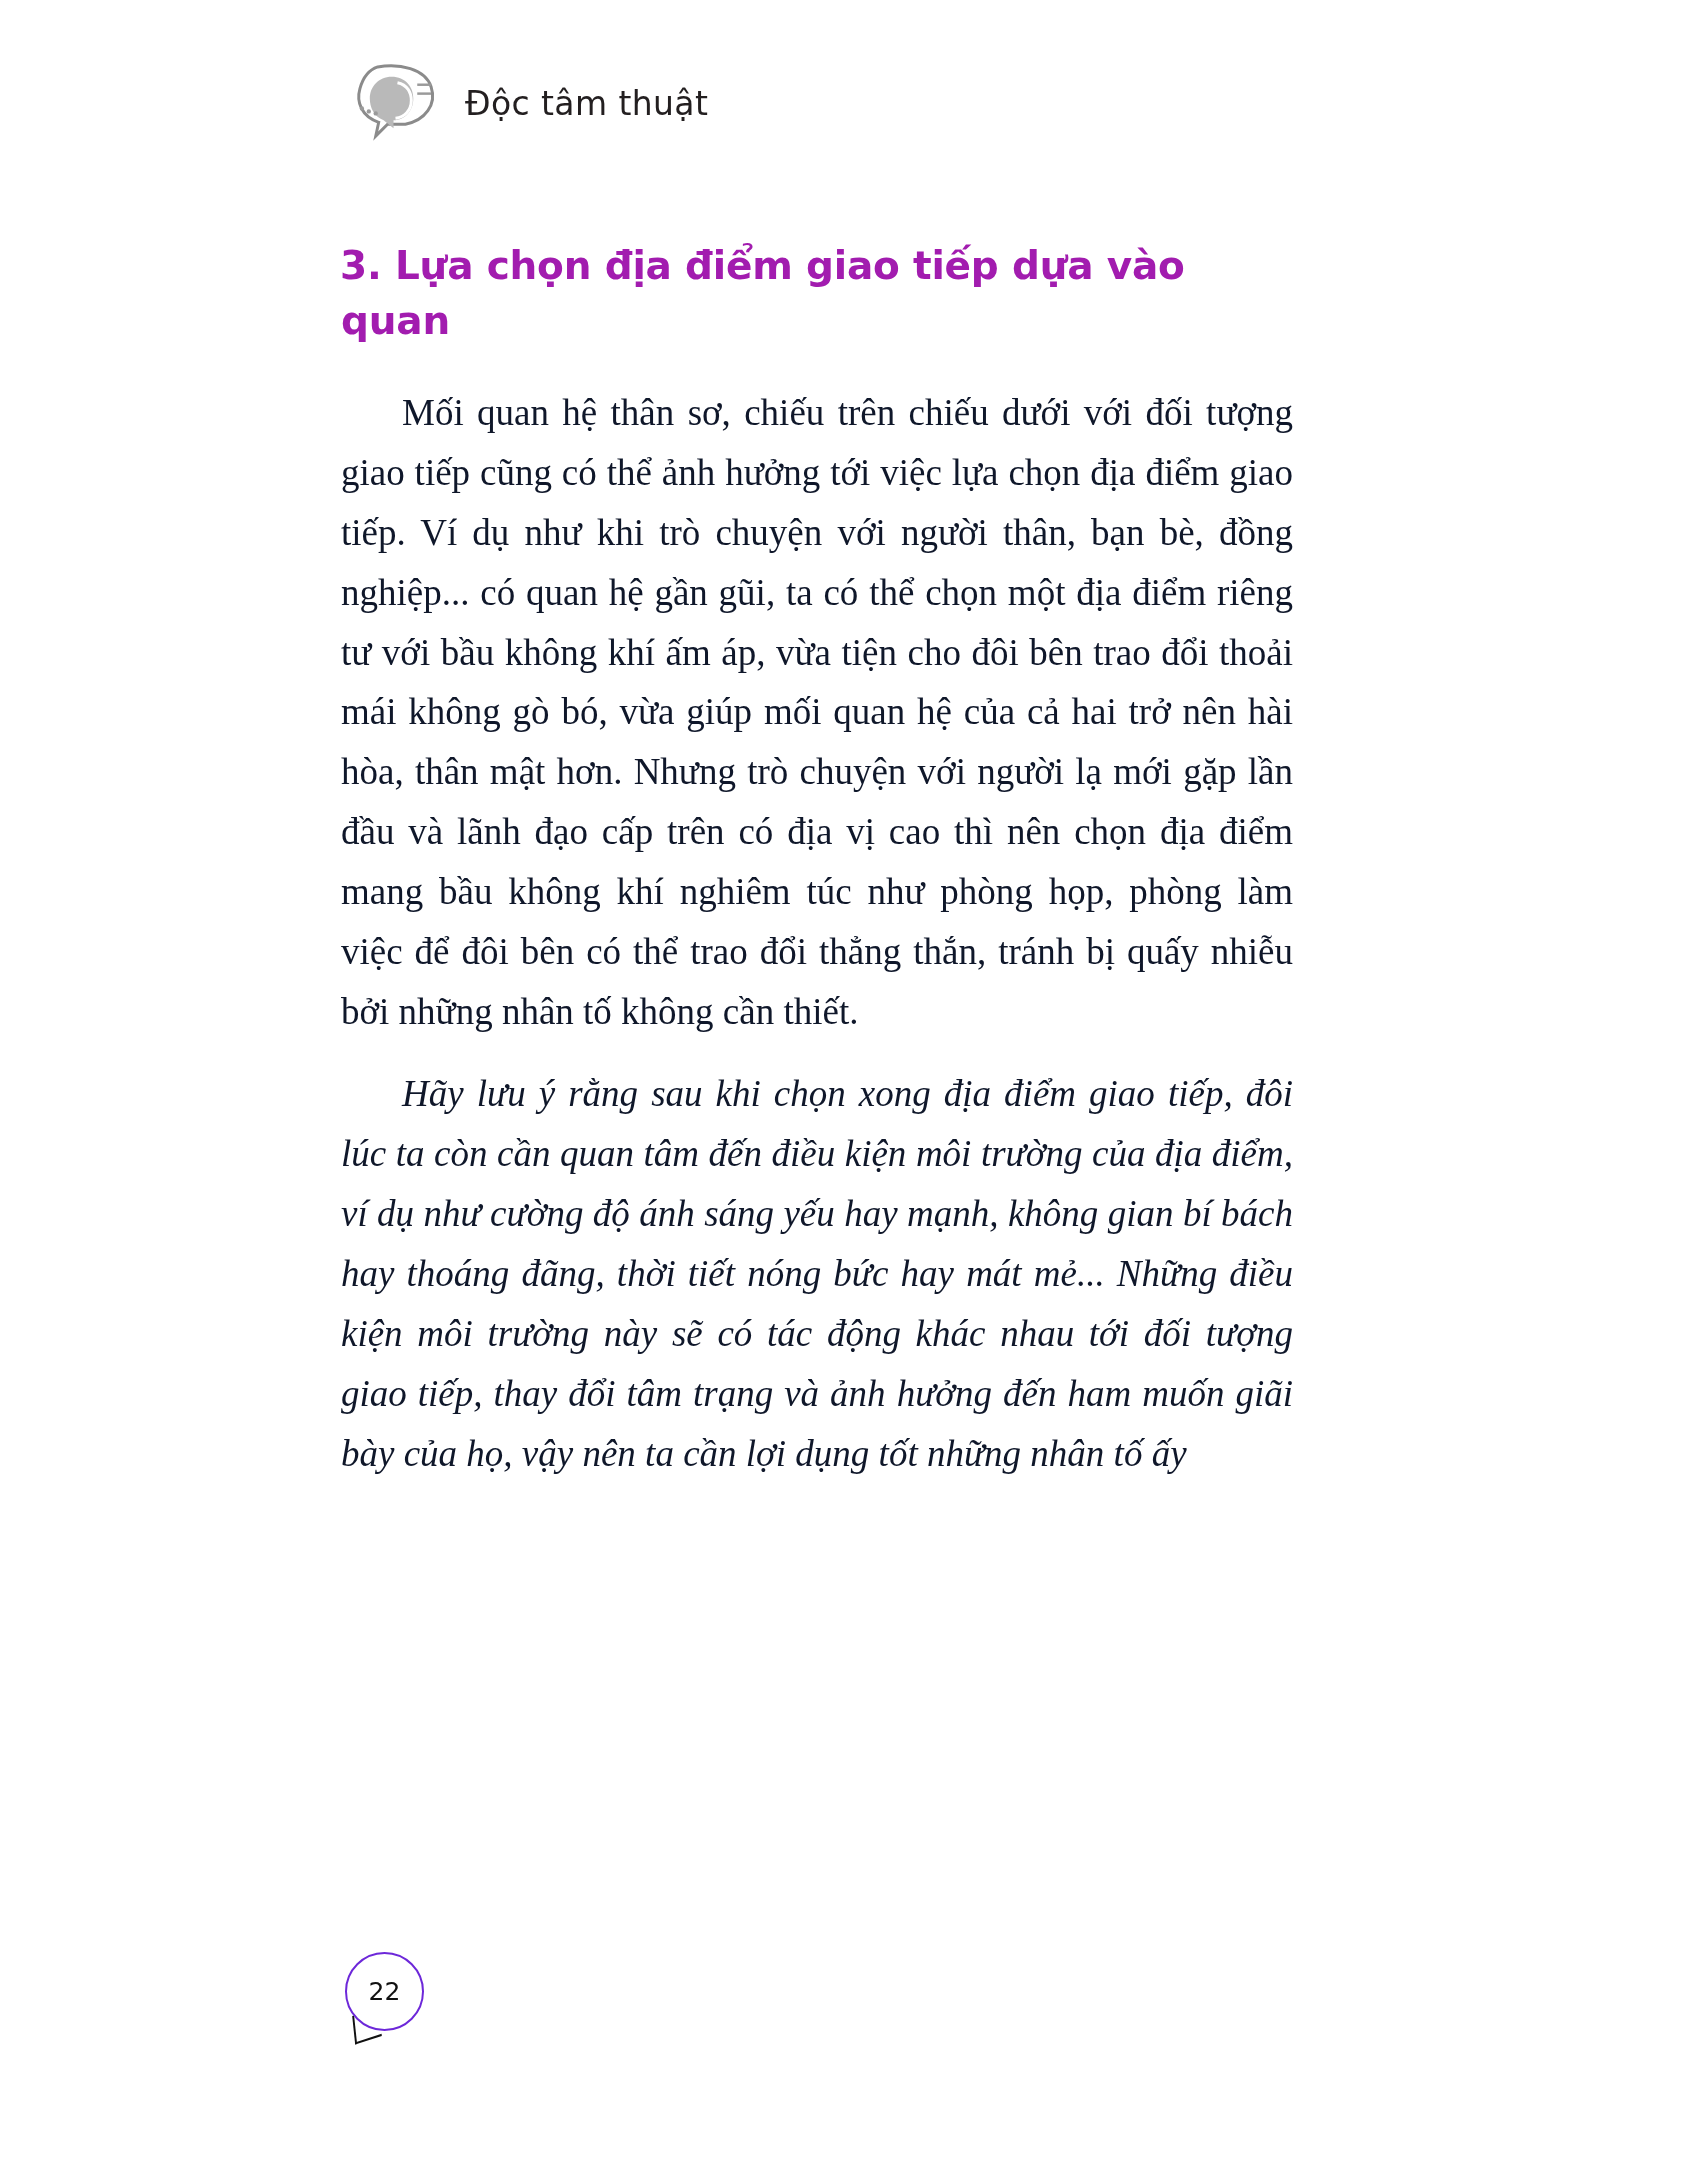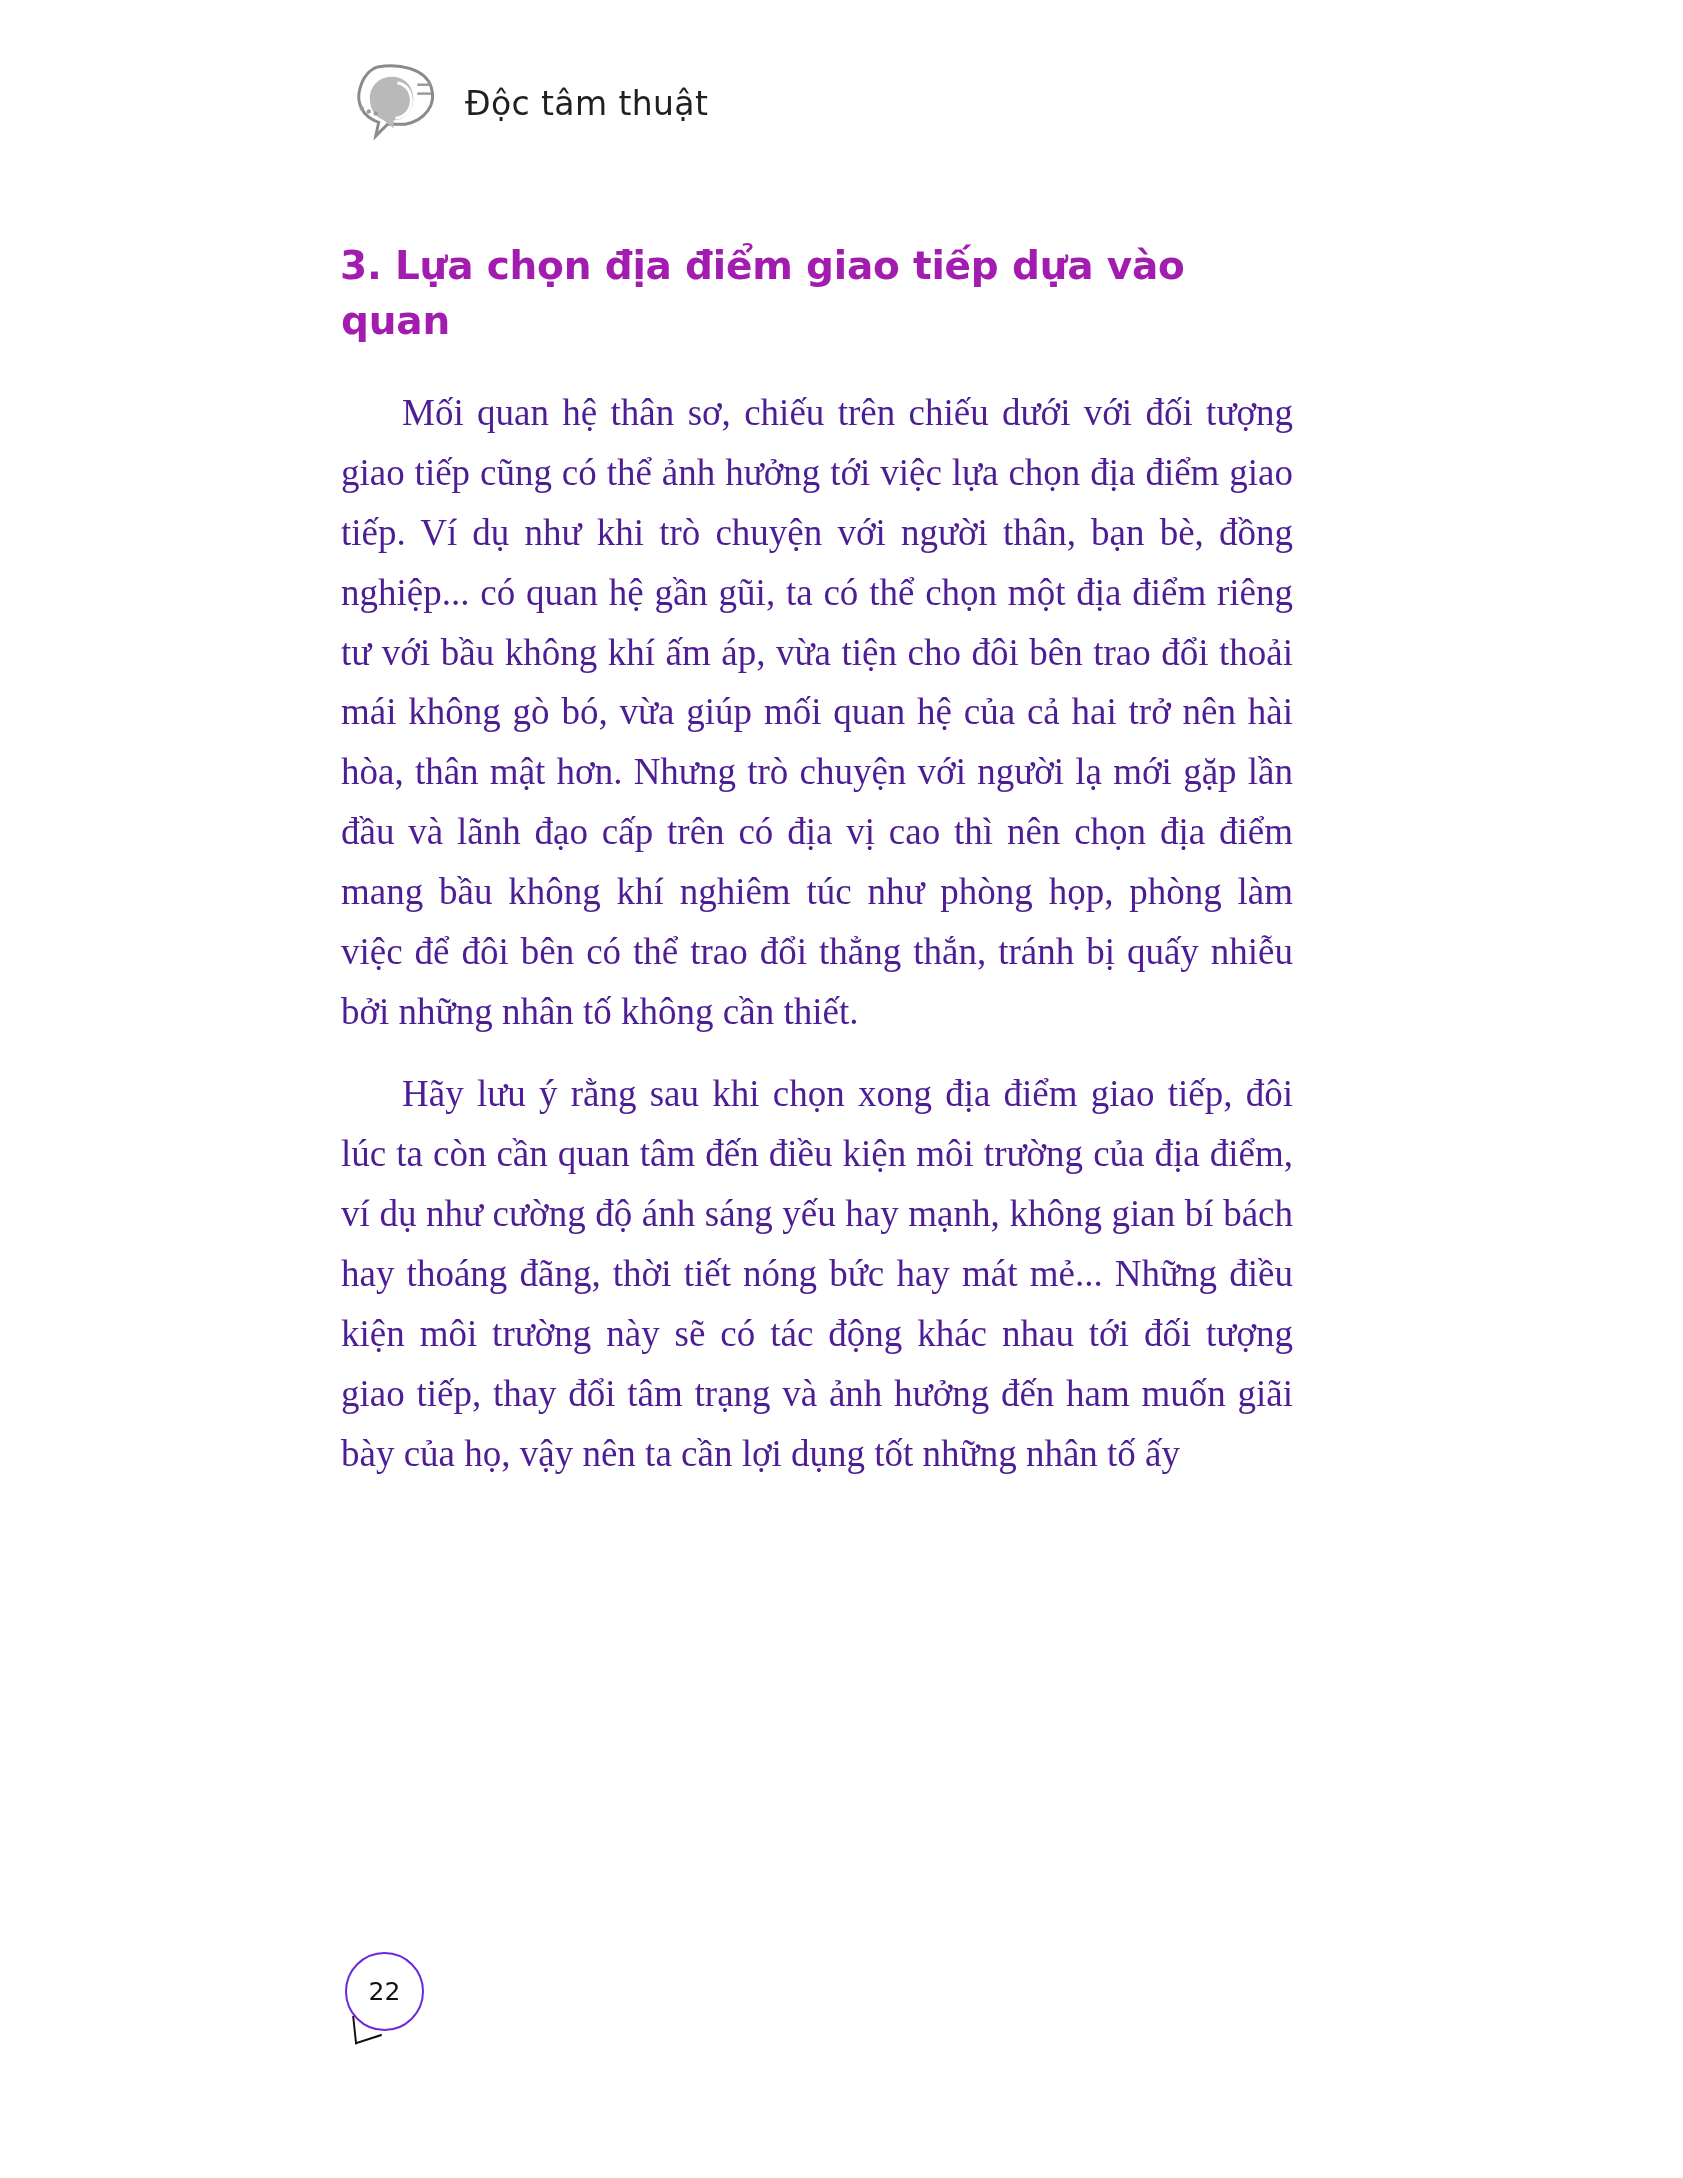--- a/index.html
+++ b/index.html
@@ -70,24 +70,24 @@
     padding-left: 51px;
   }
 
   p.body-par {
     margin: 0 0 22px 0;
     font-size: 37px;
     line-height: 1.62;
     text-align: justify;
     text-justify: inter-word;
     text-indent: 61px;
-    color: #4c1d95;
+    color: #0f172a;
     hyphens: none;
   }
-  p.body-par:last-child { margin-bottom: 0; }
+  p.body-par:last-child { margin-bottom: 0; font-style: italic; }
 
   
   .folio {
     position: absolute;
     left: 345px;
     top: 1952px;
     width: 79px;
     height: 79px;
   }
   .folio .bubble {

